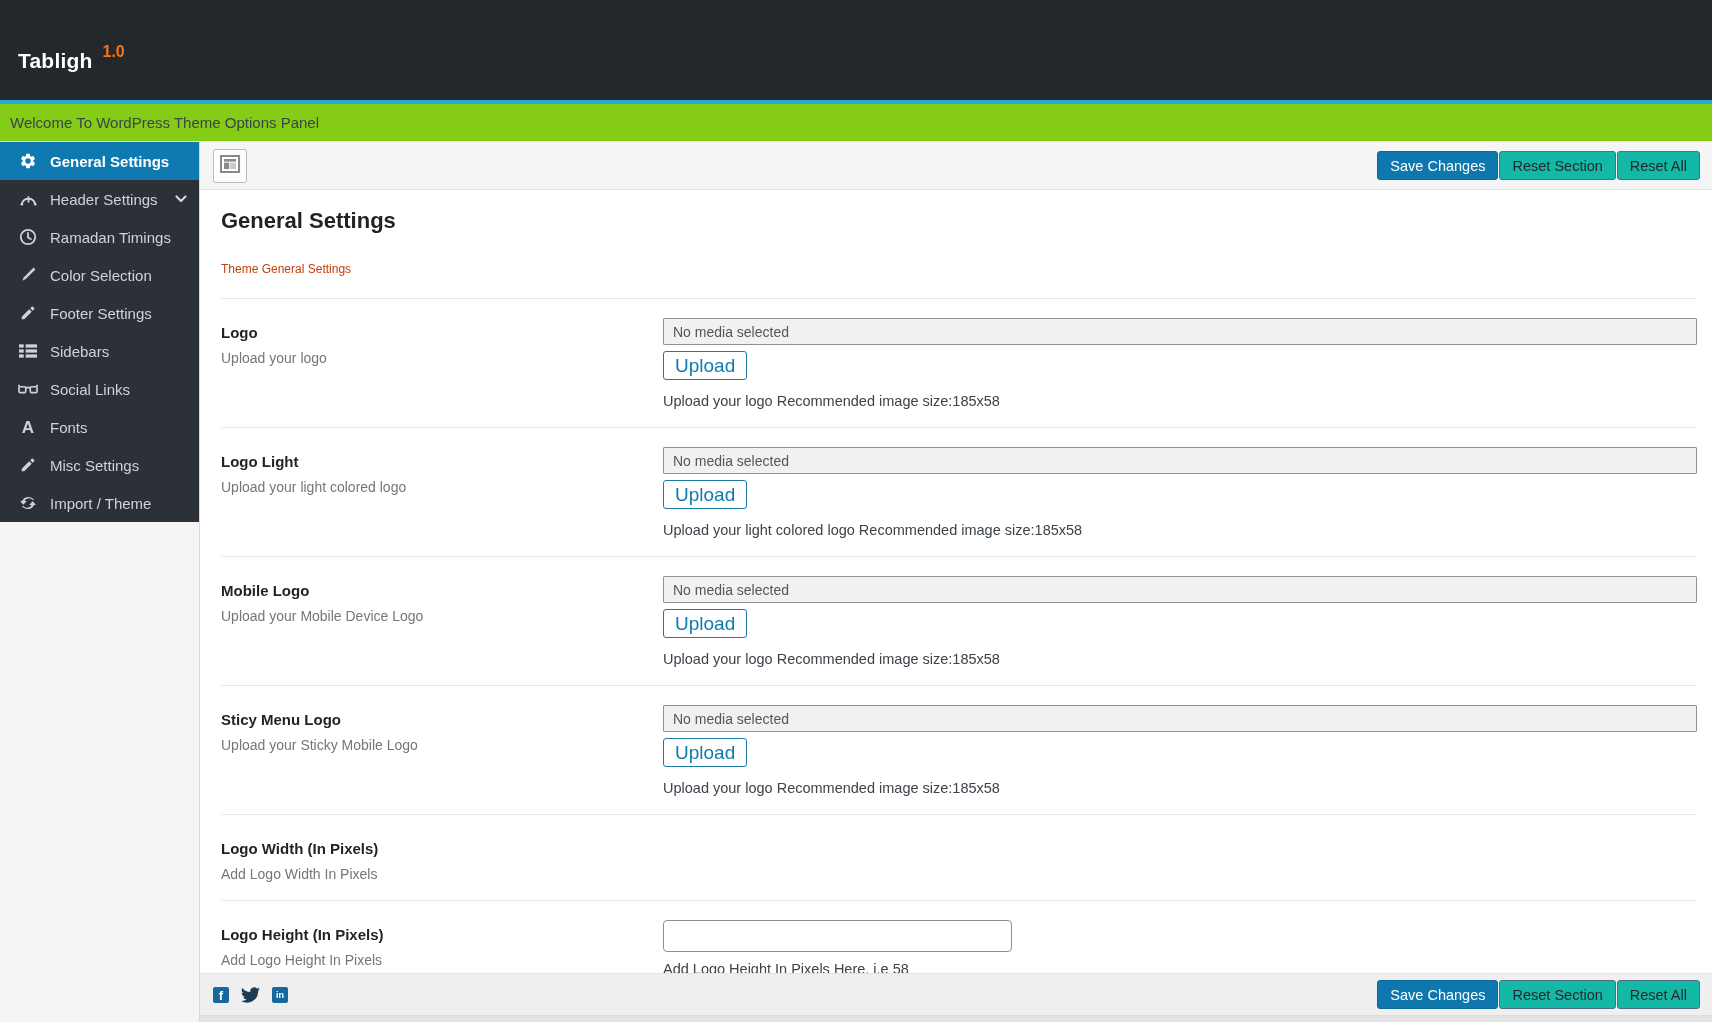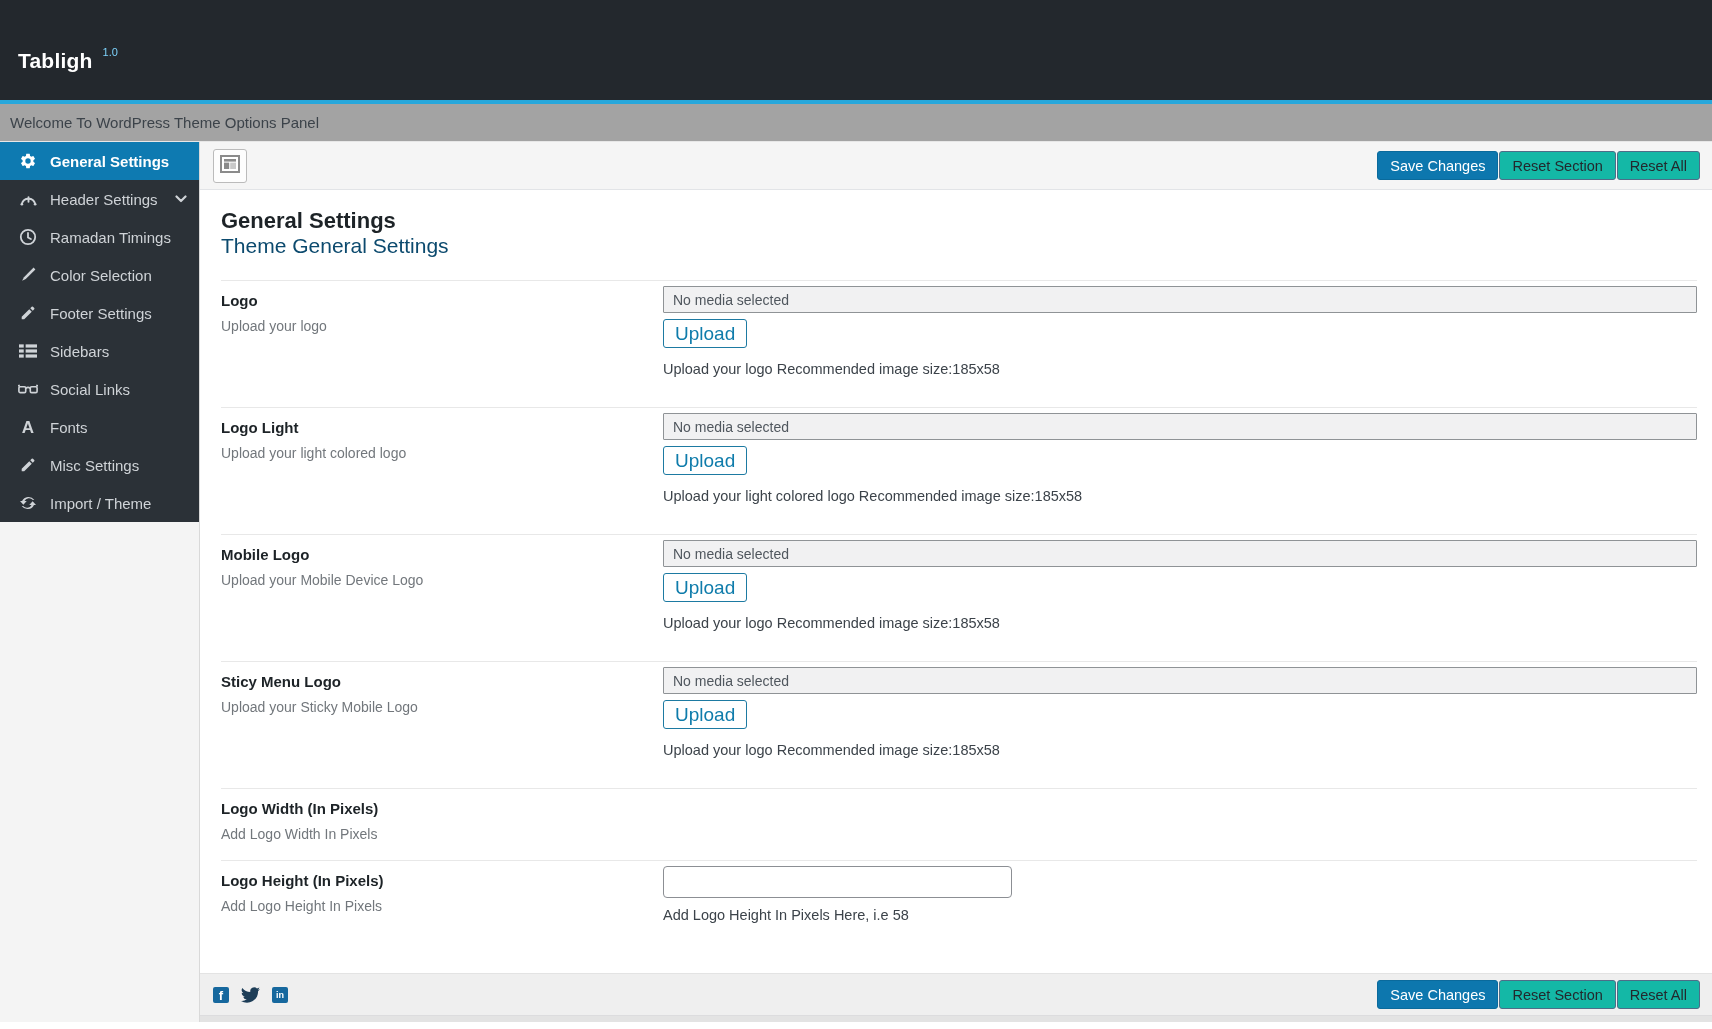--- a/index.html
+++ b/index.html
@@ -2,25 +2,25 @@
 <html><head>
 <meta charset="utf-8">
 <style>
   * { margin:0; padding:0; box-sizing:border-box; }
   html,body { width:1712px; height:1029px; overflow:hidden; }
   body { font-family:"Liberation Sans", sans-serif; font-size:14px; background:#fff; color:#23282d; }
 
   
   .topbar { height:100px; background:#23282d; display:flex; align-items:center; padding-left:18px; }
   .brand-title { color:#fff; font-size:21px; font-weight:bold; letter-spacing:.2px;margin-top:21px; }
-  .brand-version { color:#7dd3fc; font-size:11px; margin-left:10px; margin-top:4px; }
+  .brand-version { color:#f97316; font-size:16px; margin-left:10px; margin-top:4px;font-weight:bold; }
   .blue-line { height:4px; background:#27a7db; }
 
   
-  .welcome-bar { height:38px; background:#a3a3a3; display:flex; align-items:center; padding-left:10px; color:#3c434a; font-size:15px; border-bottom:1px solid #e7e7e7; }
+  .welcome-bar { height:38px; background:#84cc16; display:flex; align-items:center; padding-left:10px; color:#3c434a; font-size:15px; border-bottom:1px solid #e7e7e7; }
 
   
   .layout { display:flex; height:880px; }
 
   
   .sidebar { width:200px; background:#f4f4f4; border-right:1px solid #d9d9d9; flex:0 0 200px; }
   .menu { background:#2b3137; }
   .menu-item { height:38px; display:flex; align-items:center; padding-left:18px; padding-right:12px; color:#cfd3d7; font-size:15px; cursor:pointer; }
   .menu-item .mi-icon { width:20px; height:20px; display:flex; align-items:center; justify-content:center; margin-right:12px; flex:0 0 20px; }
   .menu-item.active { background:#0e7ab1; color:#fff; font-weight:bold; }
@@ -34,23 +34,23 @@
   .panel-toggle { width:34px; height:34px; background:#fdfdfd; border:1px solid #bbb; border-radius:3px; display:flex; align-items:center; justify-content:center; cursor:pointer; }
 
   .btn-group { margin-left:auto; display:flex; gap:1px; }
   .btn { height:29px; border-radius:3px; font-size:14.5px; padding:0 12px; cursor:pointer; font-family:"Liberation Sans", sans-serif; display:flex; align-items:center; }
   .btn-primary { background:#0d77ae; border:1px solid #0a6a9c; color:#fff; }
   .btn-secondary { background:#14b8a6; border:1px solid #4e6d88; color:#23282d; }
 
   .content { flex:1; padding:0 15px 0 21px; background:#fff; overflow:hidden; }
   .page-head { padding:18px 0 22px 0; }
   .page-title { font-size:22px; font-weight:bold; color:#1d2327; }
-  .page-subtitle { margin-top:0; font-size:21px; color:#0c4a6e; }
-
-  .field-row { display:flex; border-top:1px solid #e8e8e8; padding:5px 0 18px 0; }
+  .page-subtitle { margin-top:28px; font-size:12px; color:#c2410c; }
+
+  .field-row { display:flex; border-top:1px solid #e8e8e8; padding:19px 0 18px 0; }
   .field-row.media { min-height:127px; }
   .col-left { width:442px; flex:0 0 442px; padding-top:6px; }
   .field-label { font-size:15px; font-weight:bold; color:#1d2327; }
   .field-sublabel { margin-top:9px; font-size:14px; color:#72777c; }
   .col-right { flex:1; min-width:0; }
 
   .media-input { width:100%; height:27px; background:#f1f1f2; border:1px solid #8f9396; border-radius:1px; color:#50575e; font-size:14px; padding:0 9px; font-family:"Liberation Sans", sans-serif; }
   .upload-btn { margin-top:6px; height:29px; padding:0 11px; background:#fff; border:1px solid #1d7aa2; border-radius:3px; color:#0f7cab; font-size:19px; cursor:pointer; font-family:"Liberation Sans", sans-serif; }
   .field-desc { margin-top:13px; font-size:14.5px; color:#3c434a; }
 

